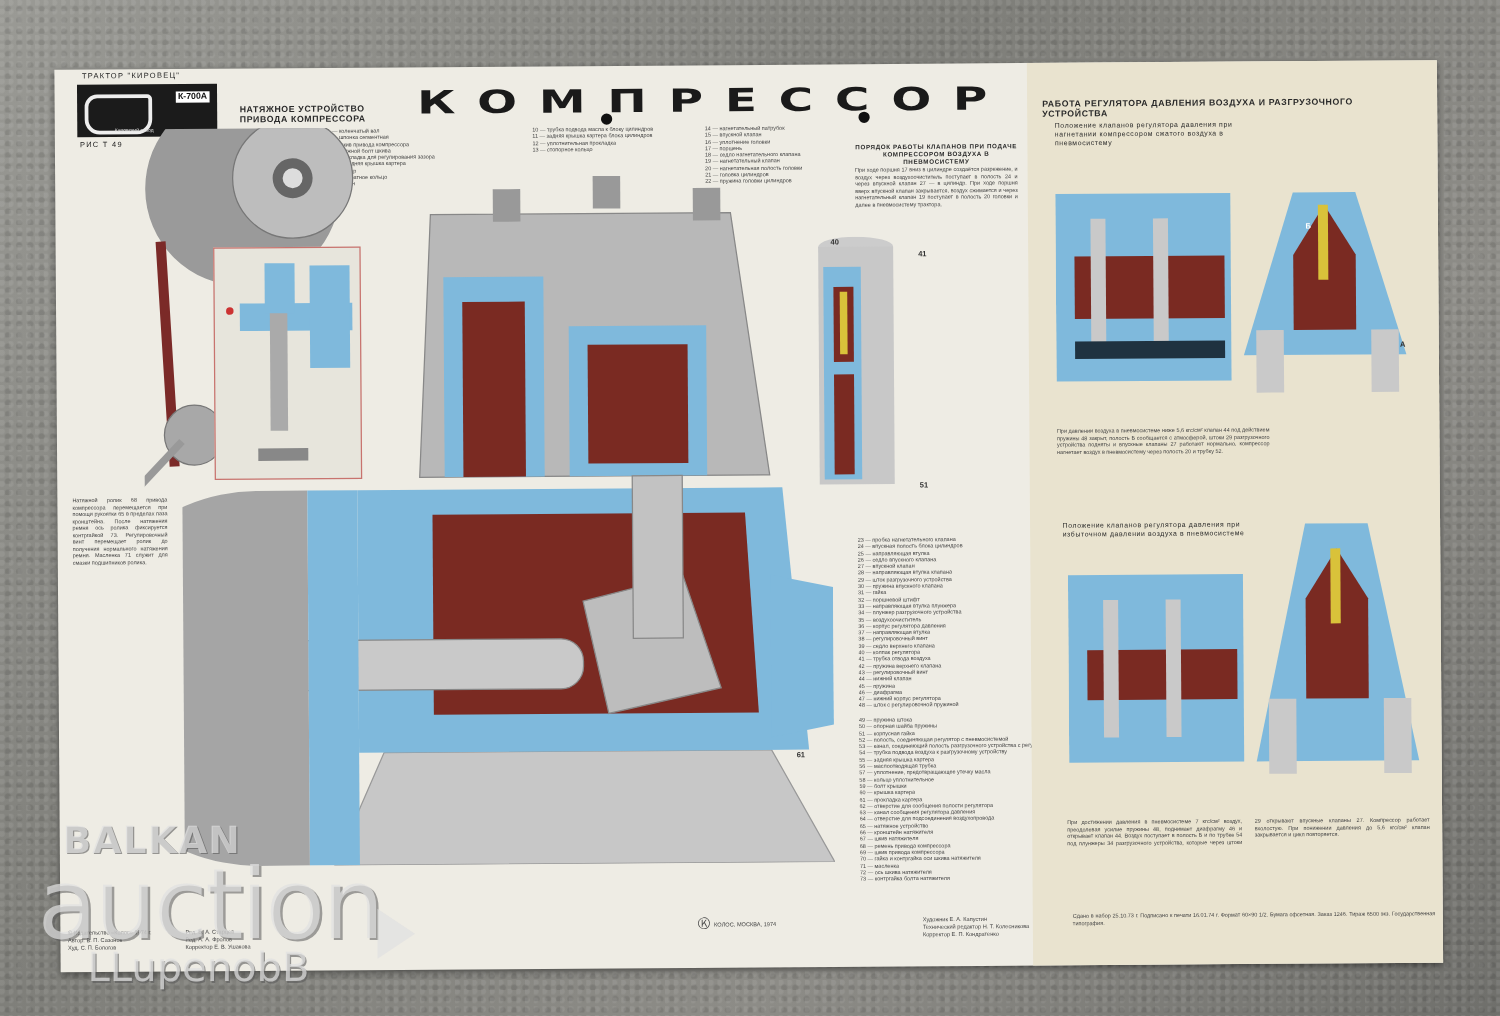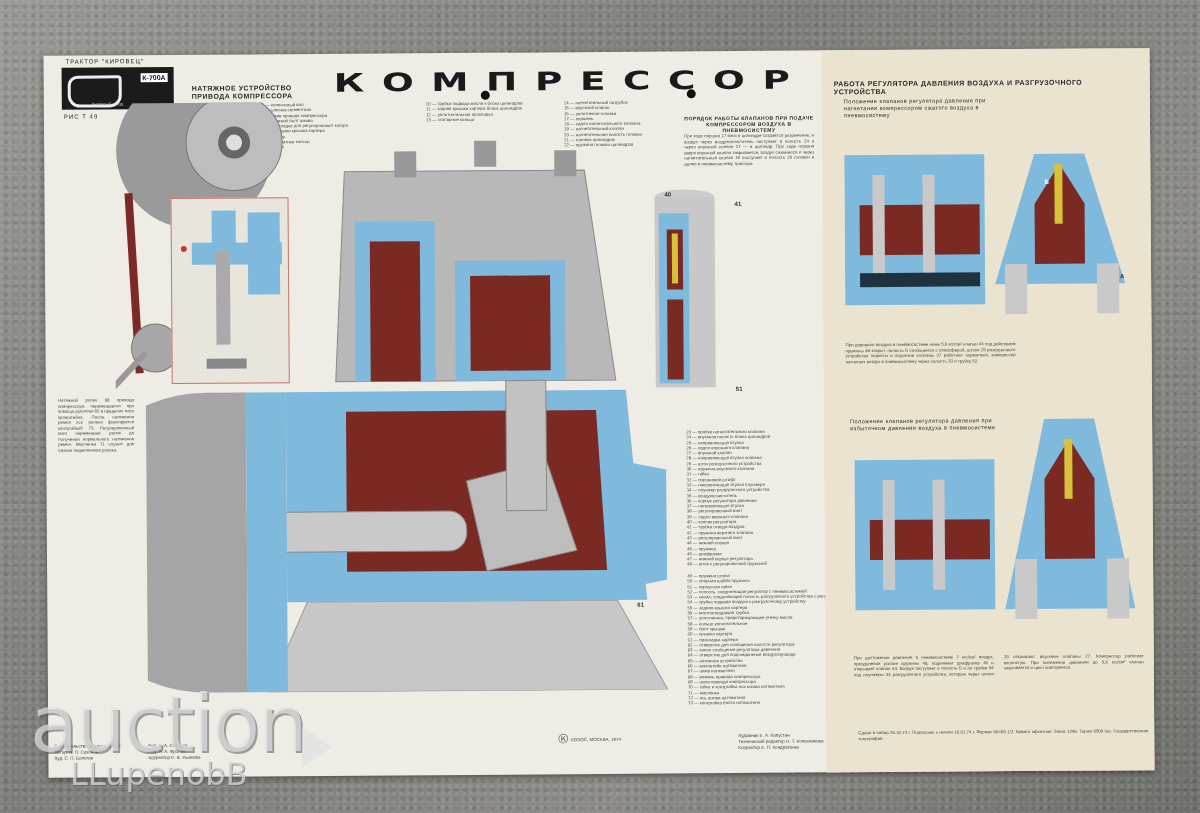--- a/index.html
+++ b/index.html
@@ -260,16 +260,17 @@
   </div>
   <div class="credits" style="left:690px;top:682px">
     <div>Художник Е. А. Капустин</div>
     <div>Технический редактор Н. Т. Колесникова</div>
     <div>Корректор Е. П. Кондратенко</div>
   </div>
   <div class="para" style="left:810px;top:680px;width:290px">Сдано в набор 25.10.73 г. Подписано к печати 16.01.74 г. Формат 60×90 1/2. Бумага офсетная. Заказ 1246. Тираж 6500 экз. Государственная типография.</div>
 </div>
 
 <div class="watermark">
+  <span class="w1">BALKAN</span>
   <span class="w2">auction</span>
   <span class="w3">LLupenobB</span>
   <div class="play"></div>
 </div>
 
 </body></html>

